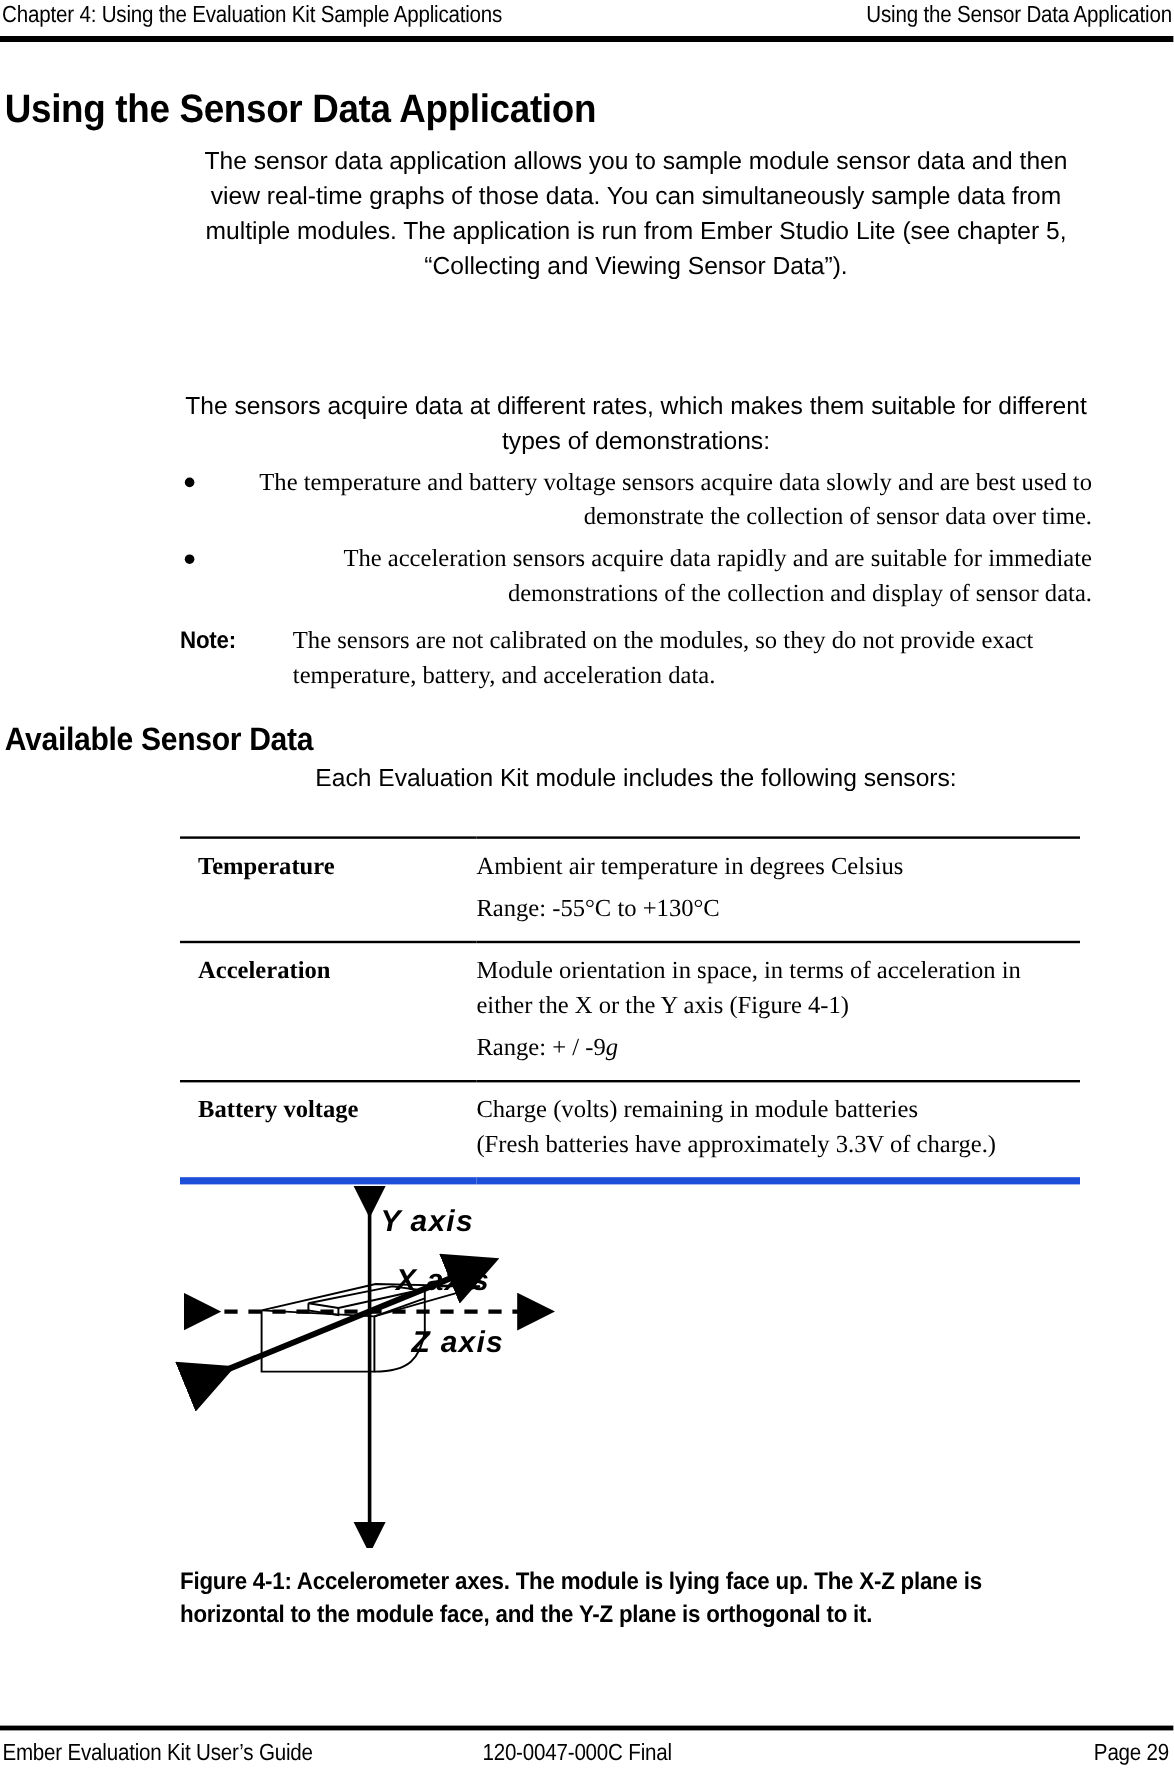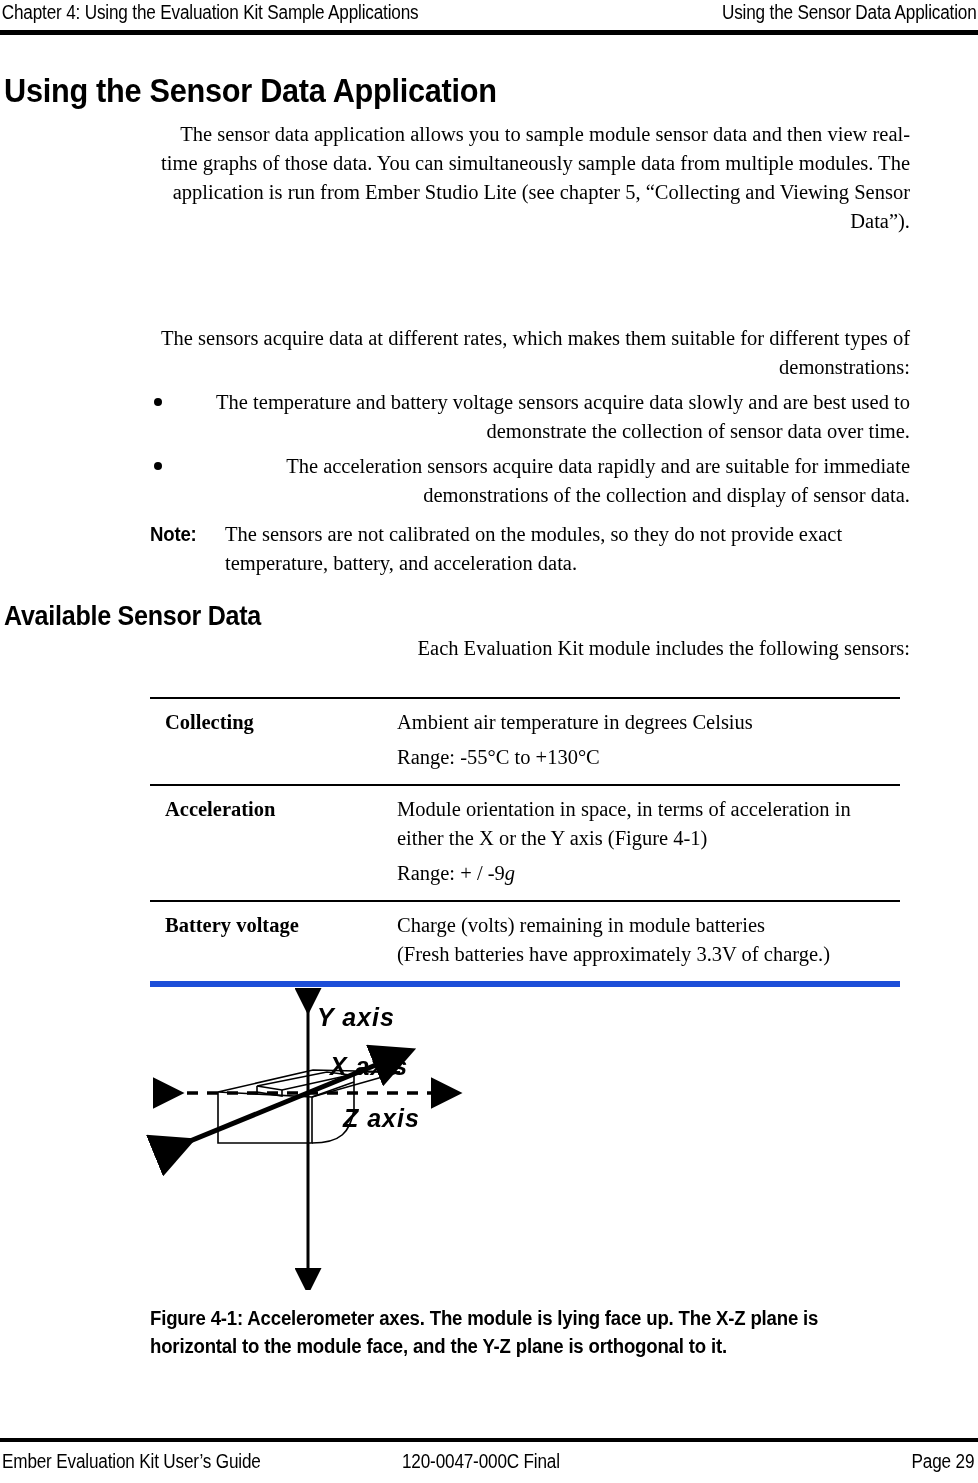--- a/index.html
+++ b/index.html
@@ -69,24 +69,24 @@
     white-space: nowrap;
   }
   .h1-main   { top: 72px; }
   .h1-avail  { top: 597px; font-size: 27px; }
 
   
   .body-col {
     position: absolute;
     left: 150px;
     width: 760px;
-    font-family: Liberation Serif, serif;
+    font-family: Liberation Sans, sans-serif;
     font-size: 20.5px;
     line-height: 29px;
-    text-align: right;
+    text-align: center;
   }
   .p1  { top: 120px; }
   .p2  { top: 252px; }
   .p3  { top: 324px; }
   .p4  { top: 634px; }
 
   
   .bullet-list {
     position: absolute;
     left: 150px;
@@ -124,21 +124,21 @@
     top: 0px;
     font-family: "Liberation Sans Narrow", "Liberation Sans", sans-serif;
     font-weight: bold;
     font-size: 20px;
     line-height: 29px;
     letter-spacing: -0.2px;
     transform: scaleX(0.93);
     transform-origin: left center;
   }
   .note-text {
-    margin-left: 75px;
+    margin-left: 94px;
     font-family: "Liberation Serif", "DejaVu Serif", serif;
     font-size: 20.5px;
     line-height: 29px;
   }
 
   
   .sensor-table {
     position: absolute;
     left: 150px;
     top: 697px;
@@ -248,21 +248,21 @@
     <div class="note-label">Note:</div>
     <div class="note-text">The sensors are not calibrated on the modules, so they do not provide exact temperature, battery, and acceleration data.</div>
   </div>
 
   <div class="h1 h1-avail">Available Sensor Data</div>
   <div class="body-col p4">Each Evaluation Kit module includes the following sensors:</div>
 
   <table class="sensor-table">
     <tbody>
       <tr>
-        <td class="c-name">Collecting</td>
+        <td class="c-name">Temperature</td>
         <td class="c-desc">
           <div>Ambient air temperature in degrees Celsius</div>
           <div class="range-line"><span>Range: -55°C to +130°C</span><span class="ital"></span></div>
         </td>
       </tr>
       <tr>
         <td class="c-name">Acceleration</td>
         <td class="c-desc">
           <div>Module orientation in space, in terms of acceleration in either the X or the Y axis (Figure 4-1)</div>
           <div class="range-line"><span>Range: + / -9</span><span class="ital">g</span></div>

